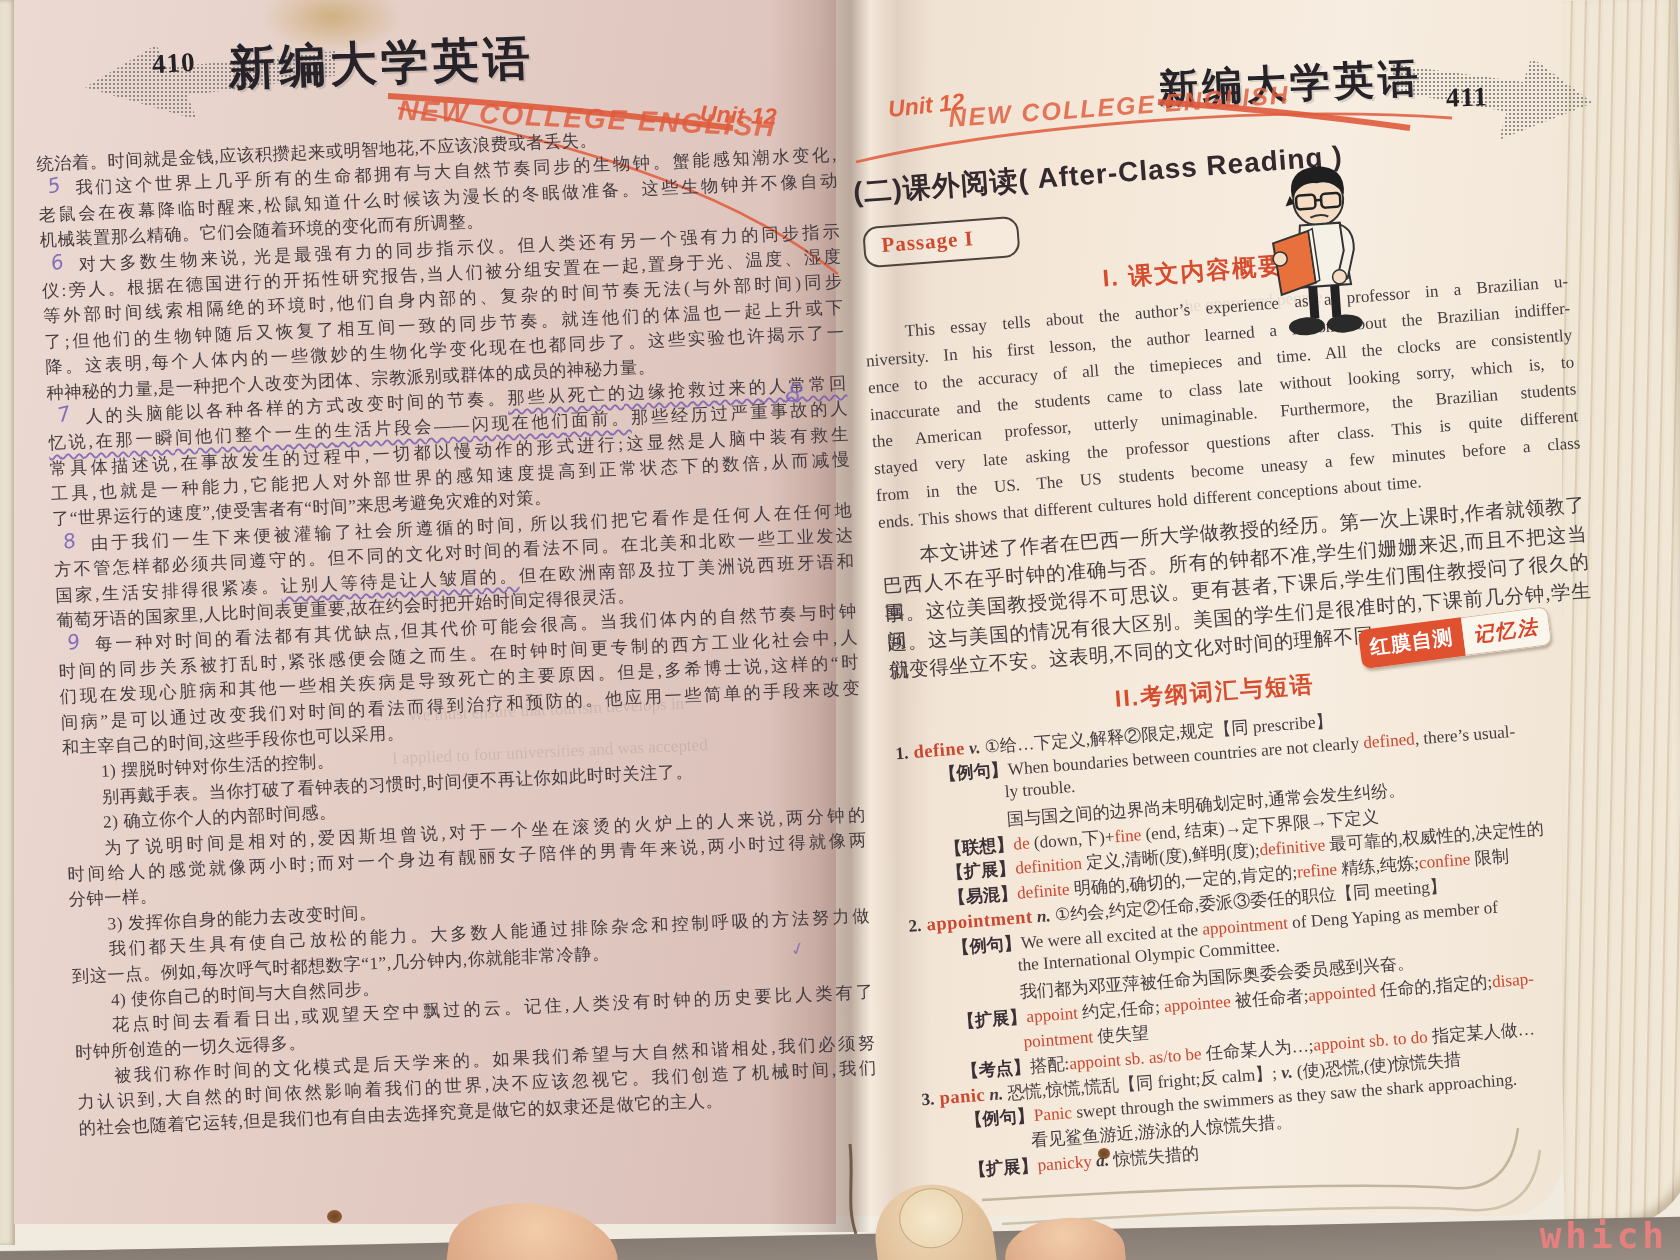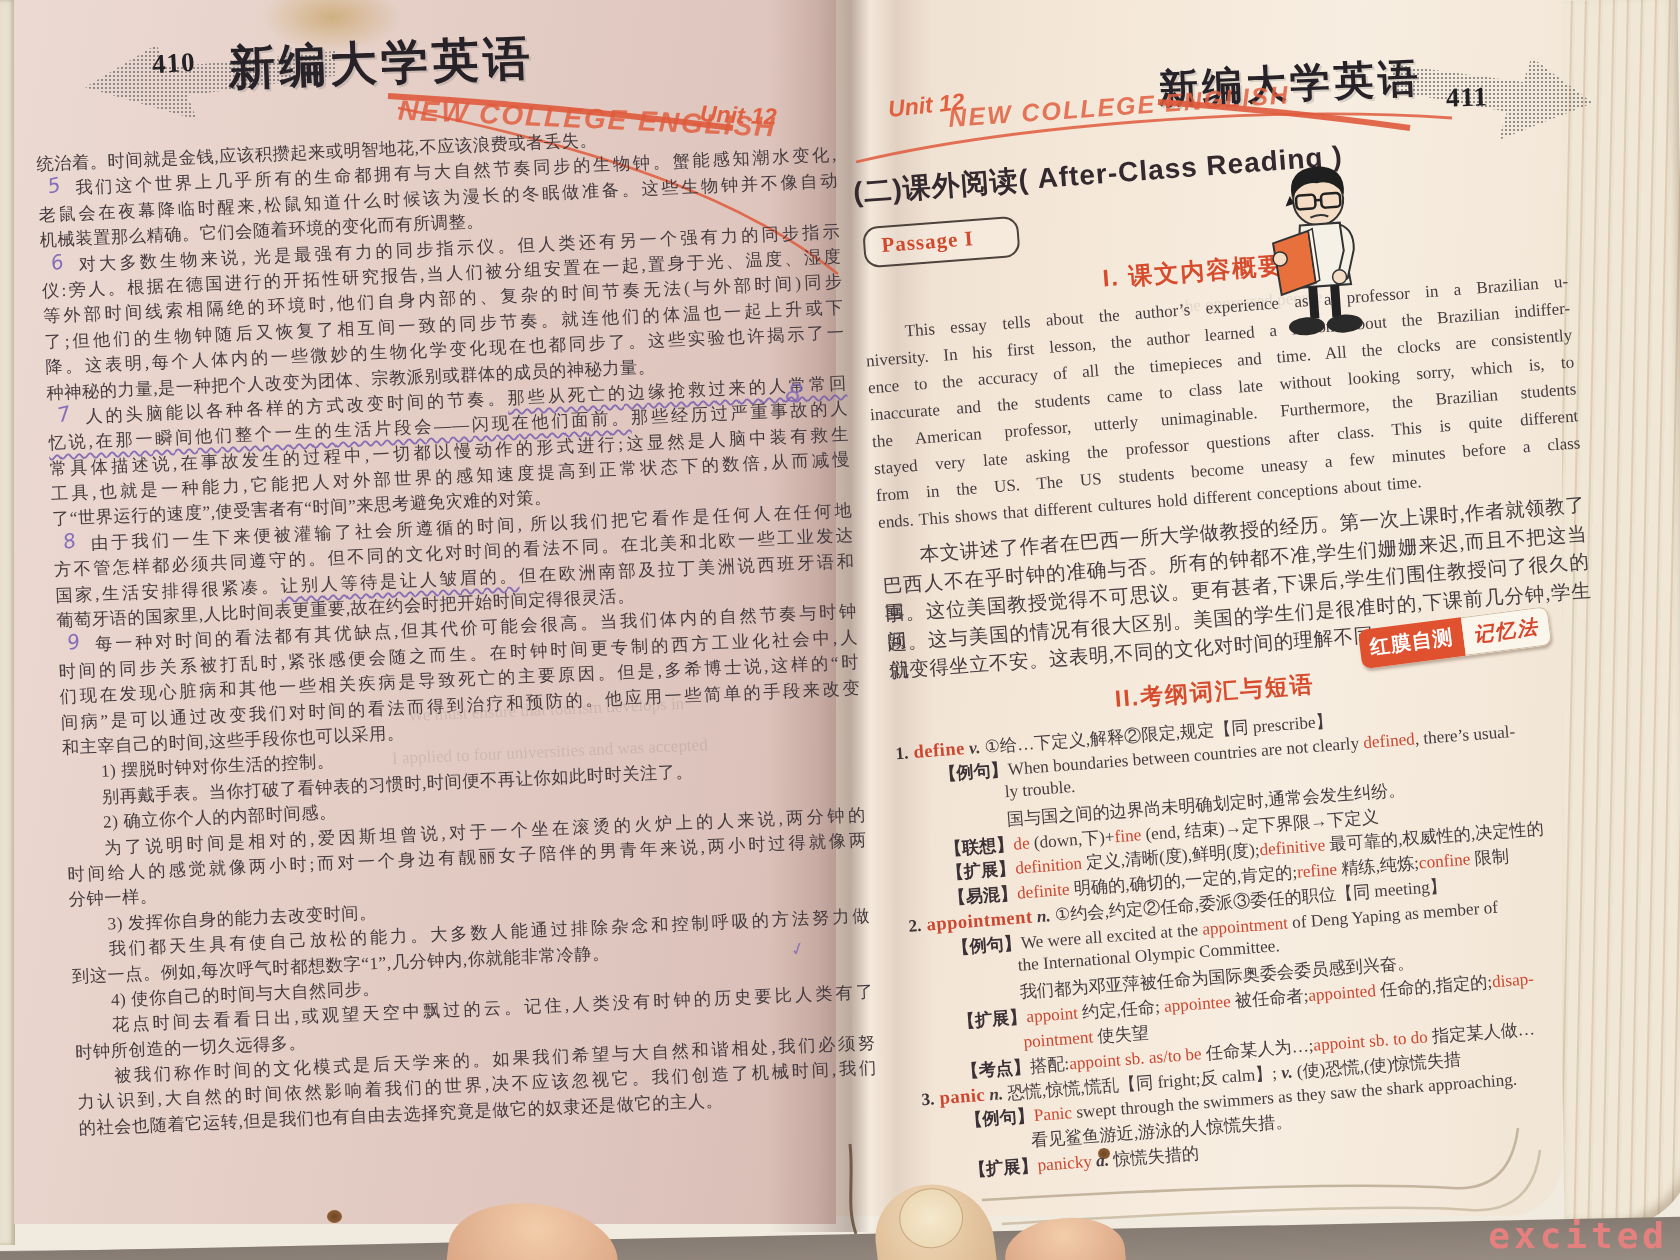--- a/index.html
+++ b/index.html
@@ -277,14 +277,14 @@
     <ellipse cx="84" cy="165" rx="18" ry="9" fill="#2a2a2a"></ellipse>
   </svg>
 
   <div class="surface"></div>
   <div class="finger f1"></div>
   <div class="finger f3"></div>
   <div class="finger f2">
       <div class="nail"></div>
     </div>
 
-  <div class="watermark">excited</div>
+  <div class="watermark">which</div>
 </div>
 
 </body></html>

